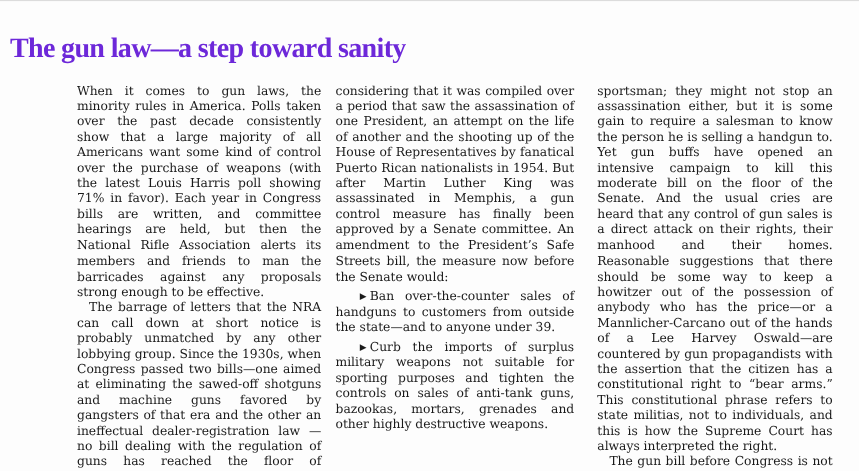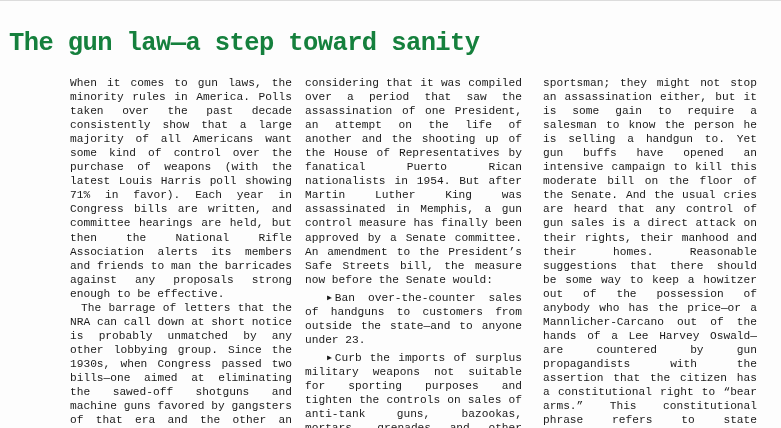--- a/index.html
+++ b/index.html
@@ -18,45 +18,44 @@
       position: absolute;
       left: 0; top: 0;
       width: 781px; height: 1px;
       background: #dcdcdc;
     }
     .headline {
       position: absolute;
       left: 9px;
       top: 29px;
       margin: 0;
-      font-family: Liberation Mono, monospace;
+      font-family: Liberation Serif, serif;
       font-weight: bold;
       font-size: 25.5px;
       letter-spacing: -0.6px;
       line-height: 30px;
-      color: #15803d;
+      color: #6d28d9;
       white-space: nowrap;
     }
     .column {
       position: absolute;
       top: 76px;
       font-family: "DejaVu Serif", serif;
       font-size: 11.2px;
       line-height: 14.05px;
       color: #1a1a1a;
       text-align: justify;
     }
     .col1 { left: 70px; width: 222px; }
     .col2 { left: 305px; width: 217px; }
     .col3 { left: 543px; width: 214px; }
     .column p {
       margin: 0;
       padding: 0;
       text-indent: 0;
-      font-family: Liberation Mono, monospace;
     }
     .column p.indent {
       text-indent: 11px;
     }
     .column p.bullet {
       text-indent: 11px;
       margin-top: 4px;
     }
     .bullet-glyph {
       font-size: 8px;
@@ -72,21 +71,21 @@
 
 <h1 class="headline">The gun law—a step toward sanity</h1>
 
 <div class="column col1">
   <p>When it comes to gun laws, the minority rules in America. Polls taken over the past decade consistently show that a large majority of all Americans want some kind of control over the purchase of weapons (with the latest Louis Harris poll showing 71% in favor). Each year in Congress bills are written, and committee hearings are held, but then the National Rifle Association alerts its members and friends to man the barricades against any proposals strong enough to be effective.</p>
   <p class="indent">The barrage of letters that the NRA can call down at short notice is probably unmatched by any other lobbying group. Since the 1930s, when Congress passed two bills—one aimed at eliminating the sawed-off shotguns and machine guns favored by gangsters of that era and the other an ineffectual dealer-registration law —no bill dealing with the regulation of guns has reached the floor of Congress. The NRA’s record is particularly impressive</p>
 </div>
 
 <div class="column col2">
   <p>considering that it was compiled over a period that saw the assassination of one President, an attempt on the life of another and the shooting up of the House of Representatives by fanatical Puerto Rican nationalists in 1954. But after Martin Luther King was assassinated in Memphis, a gun control measure has finally been approved by a Senate committee. An amendment to the President’s Safe Streets bill, the measure now before the Senate would:</p>
-  <p class="bullet"><span class="bullet-glyph">▶</span><span>Ban over-the-counter sales of handguns to customers from outside the state—and to anyone under 23.</span></p>
+  <p class="bullet"><span class="bullet-glyph">▶</span><span>Ban over-the-counter sales of handguns to customers from outside the state—and to anyone under 39.</span></p>
   <p class="bullet"><span class="bullet-glyph">▶</span><span>Curb the imports of surplus military weapons not suitable for sporting purposes and tighten the controls on sales of anti-tank guns, bazookas, mortars, grenades and other highly destructive weapons.</span></p>
 
 </div>
 
 <div class="column col3">
   <p>sportsman; they might not stop an assassination either, but it is some gain to require a salesman to know the person he is selling a handgun to. Yet gun buffs have opened an intensive campaign to kill this moderate bill on the floor of the Senate. And the usual cries are heard that any control of gun sales is a direct attack on their rights, their manhood and their homes. Reasonable suggestions that there should be some way to keep a howitzer out of the possession of anybody who has the price—or a Mannlicher-Carcano out of the hands of a Lee Harvey Oswald—are countered by gun propagandists with the assertion that the citizen has a constitutional right to “bear arms.” This constitutional phrase refers to state militias, not to individuals, and this is how the Supreme Court has always interpreted the right.</p>
   <p class="indent">The gun bill before Congress is not as strong as it ought to be, but it’s a start and should be voted.</p>
 </div>
 
 </body></html>

